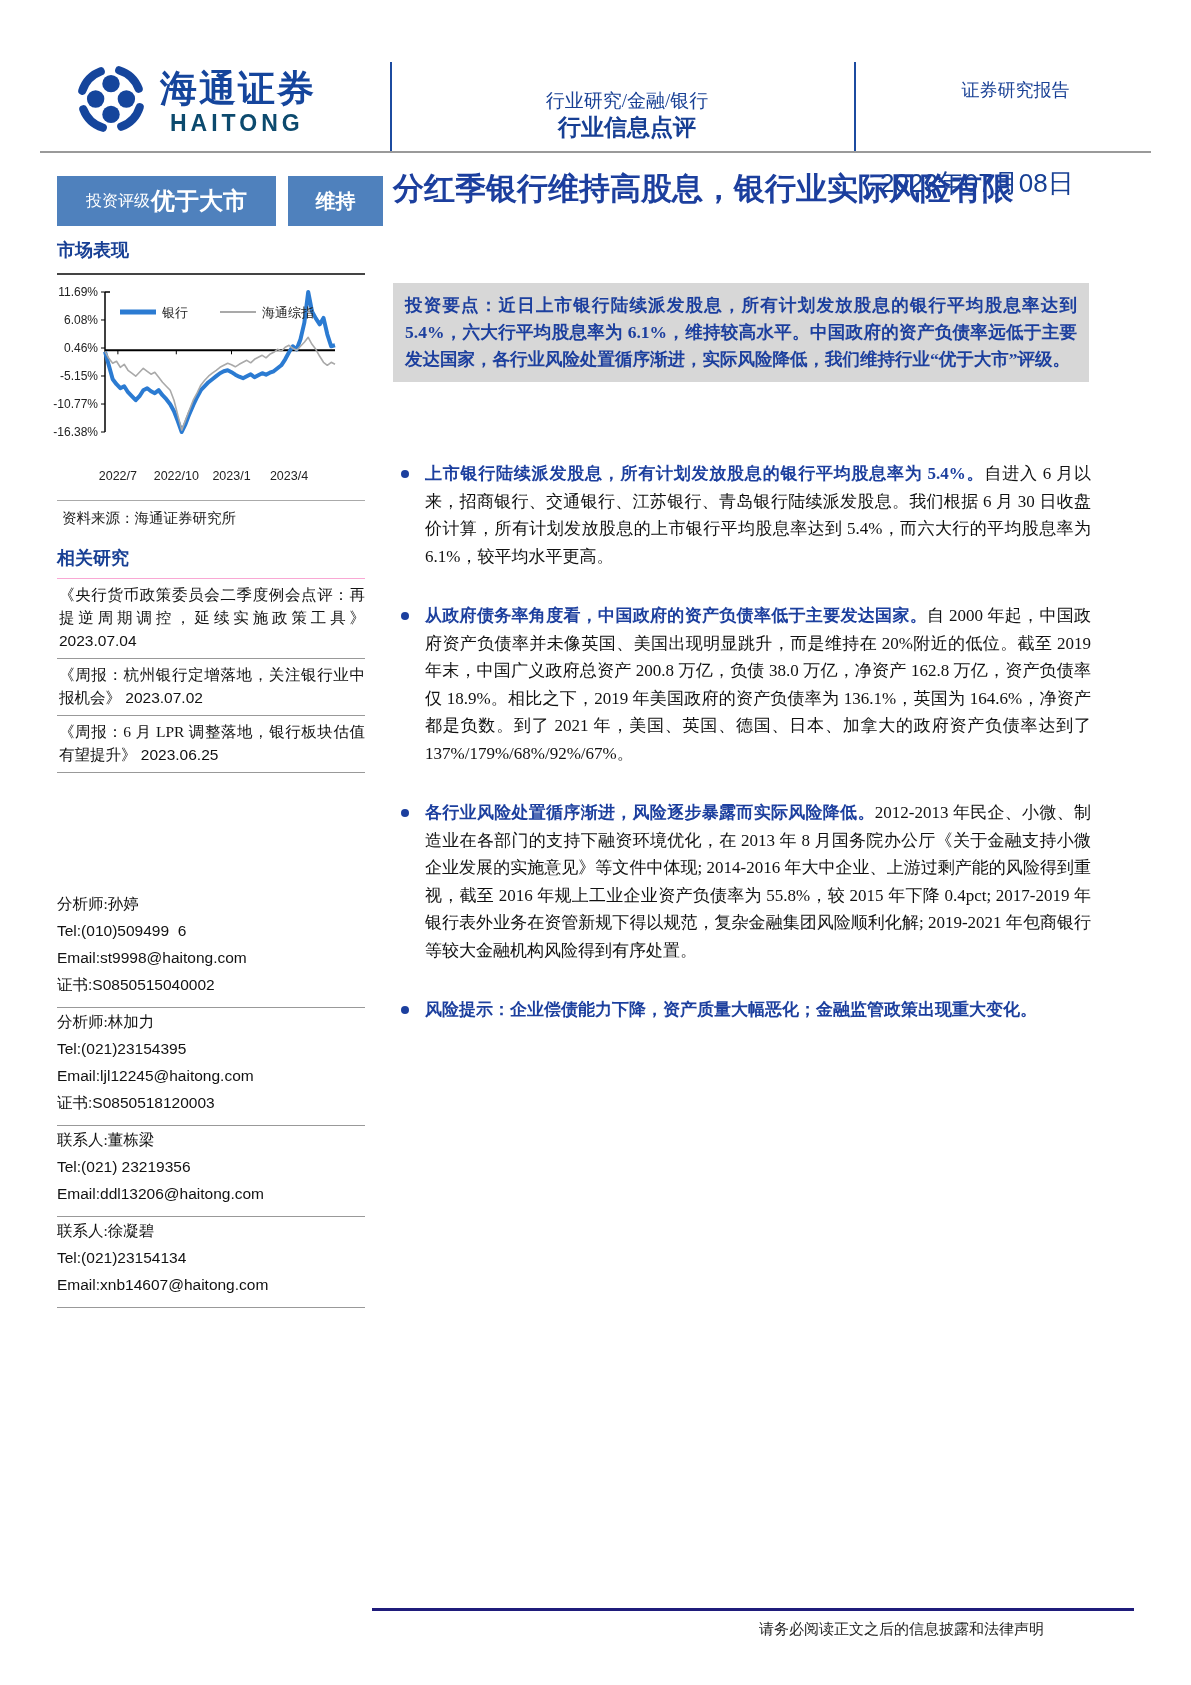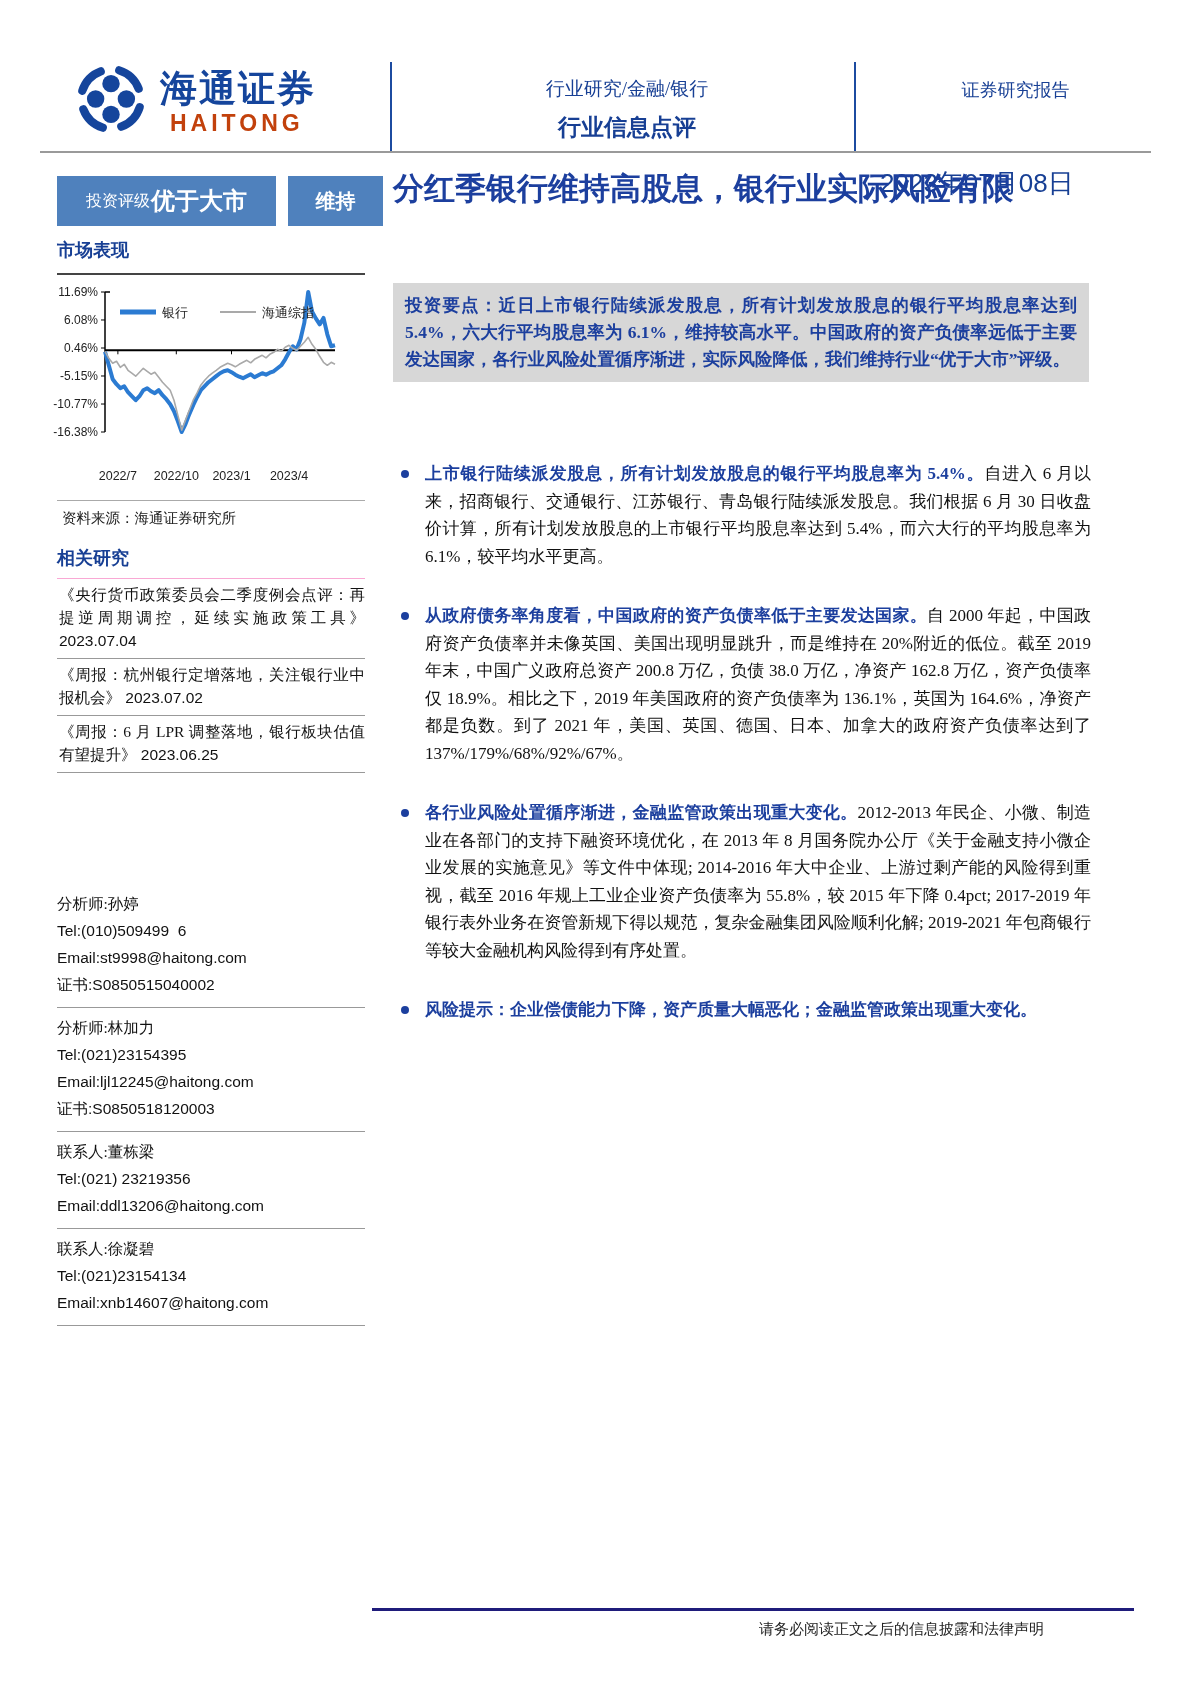--- a/index.html
+++ b/index.html
@@ -3,24 +3,24 @@
 <meta charset="utf-8">
 <style>
   html,body{margin:0;padding:0;background:#fff;}
   .page{position:relative;width:1191px;height:1685px;background:#fff;overflow:hidden;
         font-family:"Liberation Sans","DejaVu Sans",sans-serif;color:#111;}
 
   
   .logo-mark{position:absolute;left:70px;top:58px;width:82px;height:82px;}
   .brand-cn{position:absolute;left:160px;top:64px;font-size:37px;font-weight:bold;color:#15459c;
             letter-spacing:2px;font-family:Liberation Mono, monospace;}
-  .brand-en{position:absolute;left:170px;top:110px;font-size:23px;font-weight:bold;color:#c2410c;letter-spacing:4px;}
+  .brand-en{position:absolute;left:170px;top:110px;font-size:23px;font-weight:bold;color:#0c4a6e;letter-spacing:4px;}
   .vline{position:absolute;top:62px;width:2px;height:90px;background:#1c4ba0;}
   .v1{left:390px;} .v2{left:854px;}
-  .hdr-cat{position:absolute;left:400px;top:76px;width:454px;text-align:center;font-size:19px;color:#173f94;font-family:"Liberation Serif",serif;}
+  .hdr-cat{position:absolute;left:400px;top:88px;width:454px;text-align:center;font-size:19px;color:#173f94;font-family:"Liberation Serif",serif;}
   .hdr-type{position:absolute;left:400px;top:112px;width:454px;text-align:center;font-size:23px;font-weight:bold;color:#173f94;font-family:"Liberation Serif",serif;}
   .hdr-doc{position:absolute;left:880px;top:78px;width:271px;text-align:center;font-size:18px;color:#173f94;font-family:"Liberation Serif",serif;}
   .hdr-date{position:absolute;left:880px;top:118px;width:271px;text-align:left;font-size:26px;color:#173f94;margin-top:48px;}
   .hdr-rule{position:absolute;left:40px;top:151px;width:1111px;height:2px;background:#9a9a9a;}
 
   
   .rating{position:absolute;left:57px;top:176px;width:326px;height:50px;display:flex;gap:12px;}
   .rating-main{width:219px;background:#4f81bd;color:#fff;display:flex;align-items:center;justify-content:center;gap:1px;}
   .rating-label{font-size:16px;font-family:"Liberation Serif",serif;}
   .rating-value{font-size:24px;font-weight:bold;font-family:"Liberation Serif",serif;}
@@ -33,21 +33,21 @@
   .rule.dark{top:273px;border-top:2px solid #444;}
   .rule.r1{top:500px;}
   .chart{position:absolute;left:50px;top:280px;width:320px;height:214px;}
   .source{position:absolute;left:62px;top:509px;font-size:14.5px;color:#222;font-family:"Liberation Serif",serif;}
   .rel-head{position:absolute;left:57px;top:546px;font-size:18px;font-weight:bold;color:#173f94;font-family:"Liberation Serif",serif;}
   .rel-list{position:absolute;left:57px;top:578px;width:308px;border-top:1px solid #f9a8d4;}
   .rel-item{padding:4px 0 6px 2px;border-bottom:1px solid #999;font-size:15.5px;line-height:23px;
             font-family:"Liberation Serif",serif;text-align:justify;}
   .rel-date{font-family:"Liberation Sans",sans-serif;}
   .people{position:absolute;left:57px;top:890px;width:308px;}
-  .person{padding-bottom:9px;margin-bottom:6px;border-bottom:1px solid #999;}
+  .person{padding-bottom:9px;margin-bottom:0;border-bottom:1px solid #999;}
   .person div{font-size:15.5px;line-height:27px;white-space:pre-wrap;}
   .person .role{font-family:"Liberation Serif",serif;}
 
   
   .title{position:absolute;left:393px;top:166px;width:700px;margin:0;font-size:31px;line-height:46px;
          font-weight:bold;color:#1c3f9e;font-family:"Liberation Serif",serif;}
   .summary{position:absolute;left:393px;top:283px;width:672px;background:#d7d7d7;padding:9px 12px;
            font-size:17.5px;line-height:27px;font-weight:bold;color:#1c3f9e;text-align:justify;
            font-family:"Liberation Serif",serif;}
   .bullets{position:absolute;left:393px;top:428px;width:698px;}
@@ -178,21 +178,21 @@
       <div class="bullet">
         <span class="dot"></span>
         <p><span class="lead">上市银行陆续派发股息，所有计划发放股息的银行平均股息率为 5.4%。</span><span>自进入 6 月以来，招商银行、交通银行、江苏银行、青岛银行陆续派发股息。我们根据 6 月 30 日收盘价计算，所有计划发放股息的上市银行平均股息率达到 5.4%，而六大行的平均股息率为 6.1%，较平均水平更高。</span></p>
       </div>
       <div class="bullet">
         <span class="dot"></span>
         <p><span class="lead">从政府债务率角度看，中国政府的资产负债率低于主要发达国家。</span><span>自 2000 年起，中国政府资产负债率并未像英国、美国出现明显跳升，而是维持在 20%附近的低位。截至 2019 年末，中国广义政府总资产 200.8 万亿，负债 38.0 万亿，净资产 162.8 万亿，资产负债率仅 18.9%。相比之下，2019 年美国政府的资产负债率为 136.1%，英国为 164.6%，净资产都是负数。到了 2021 年，美国、英国、德国、日本、加拿大的政府资产负债率达到了 137%/179%/68%/92%/67%。</span></p>
       </div>
       <div class="bullet">
         <span class="dot"></span>
-        <p><span class="lead">各行业风险处置循序渐进，金融监管政策出现重大变化。</span><span>2012-2013 年民企、小微、制造业在各部门的支持下融资环境优化，在 2013 年 8 月国务院办公厅《关于金融支持小微企业发展的实施意见》等文件中体现; 2014-2016 年大中企业、上游过剩产能的风险得到重视，截至 2016 年规上工业企业资产负债率为 55.8%，较 2015 年下降 0.4pct; 2017-2019 年银行表外业务在资管新规下得以规范，复杂金融集团风险顺利化解; 2019-2021 年包商银行等较大金融机构风险得到有序处置。</span></p>
+        <p><span class="lead">各行业风险处置循序渐进，风险逐步暴露而实际风险降低。</span><span>2012-2013 年民企、小微、制造业在各部门的支持下融资环境优化，在 2013 年 8 月国务院办公厅《关于金融支持小微企业发展的实施意见》等文件中体现; 2014-2016 年大中企业、上游过剩产能的风险得到重视，截至 2016 年规上工业企业资产负债率为 55.8%，较 2015 年下降 0.4pct; 2017-2019 年银行表外业务在资管新规下得以规范，复杂金融集团风险顺利化解; 2019-2021 年包商银行等较大金融机构风险得到有序处置。</span></p>
       </div>
       <div class="bullet">
         <span class="dot"></span>
         <p><span class="lead">风险提示：企业偿债能力下降，资产质量大幅恶化；金融监管政策出现重大变化。</span><span></span></p>
       </div>
     </div>
 
   <div class="foot-rule"></div>
   <div class="foot-text">请务必阅读正文之后的信息披露和法律声明</div>
 </div>

